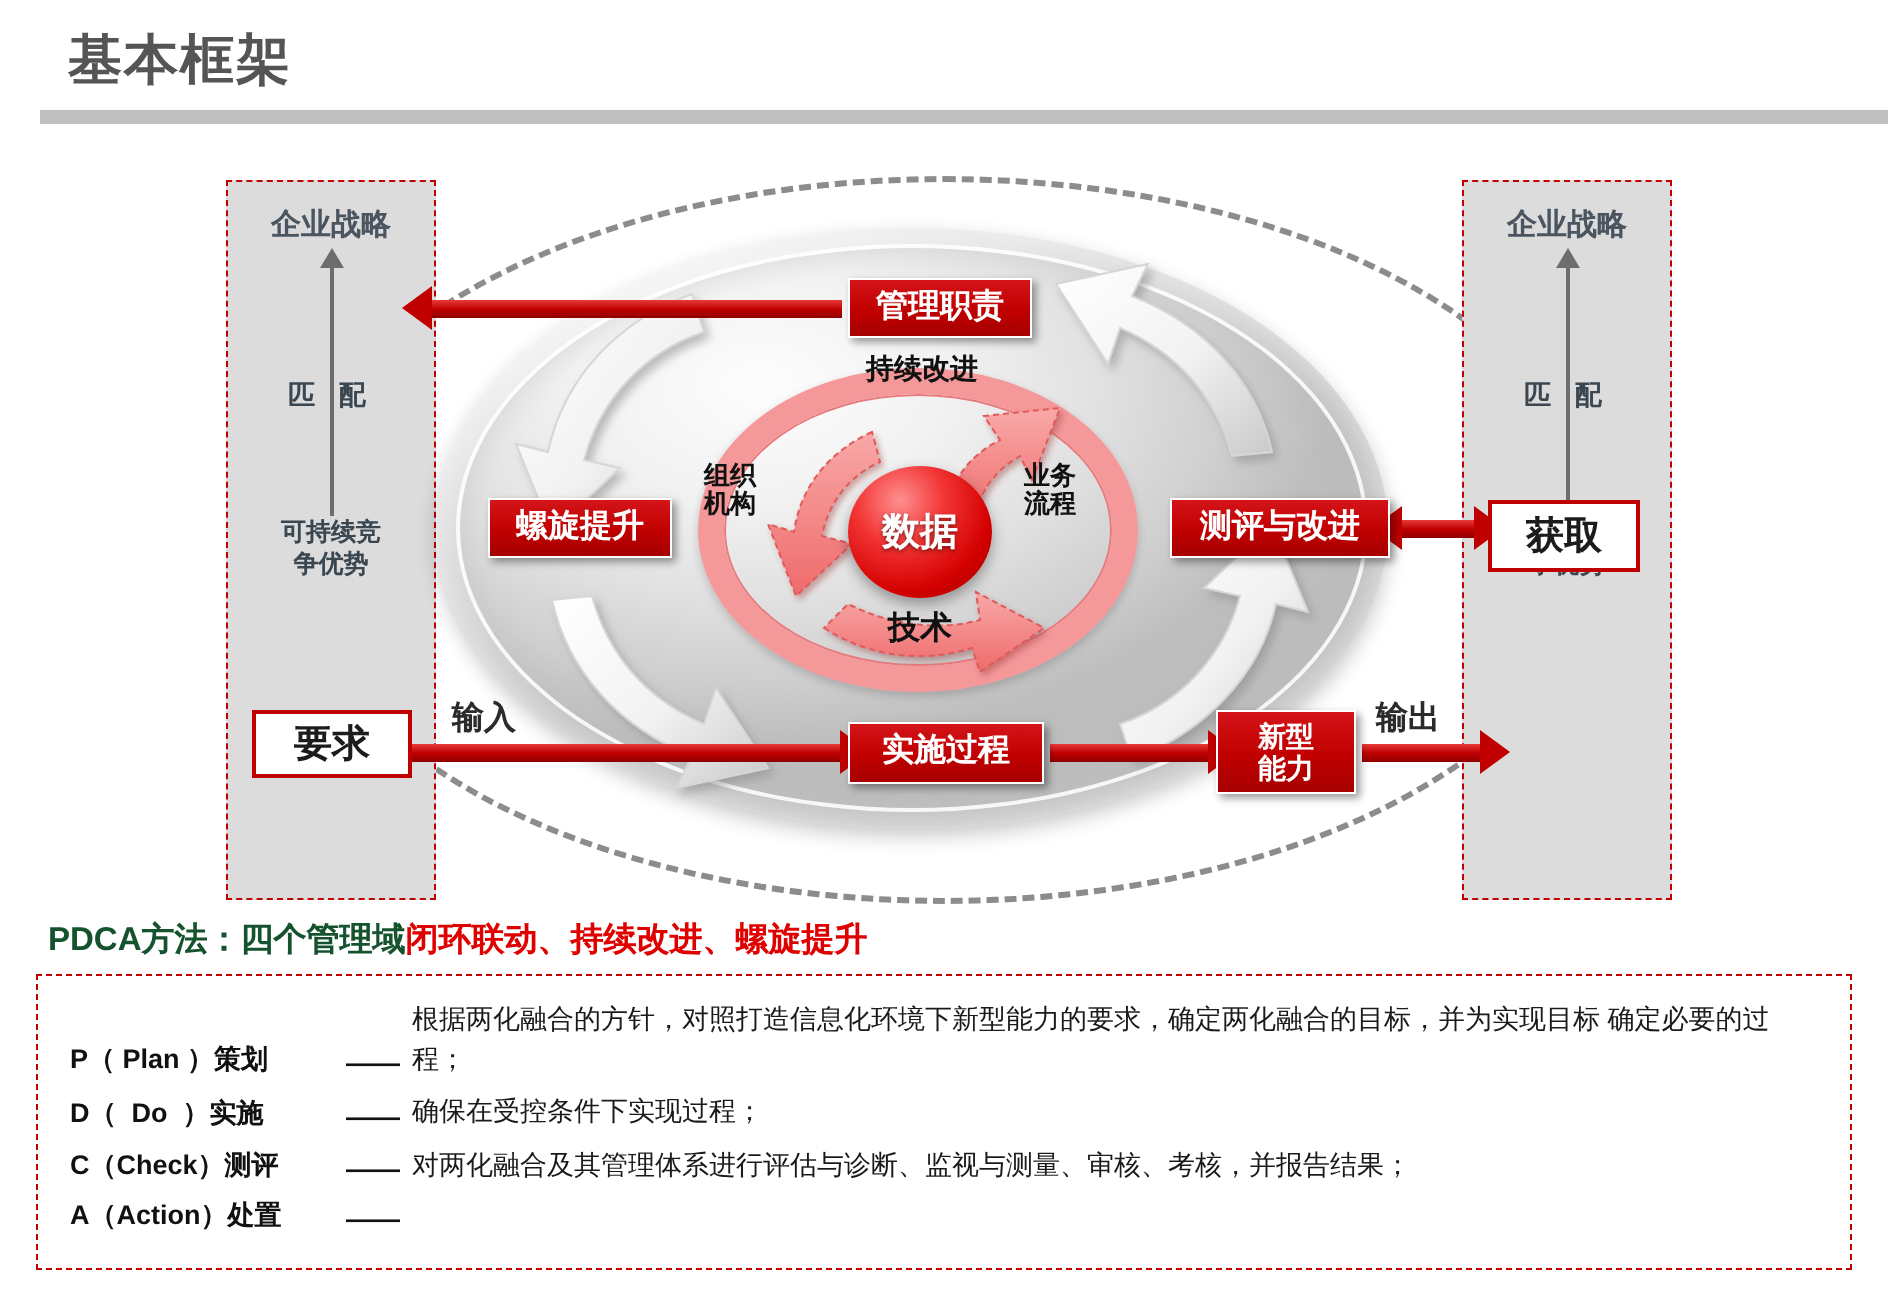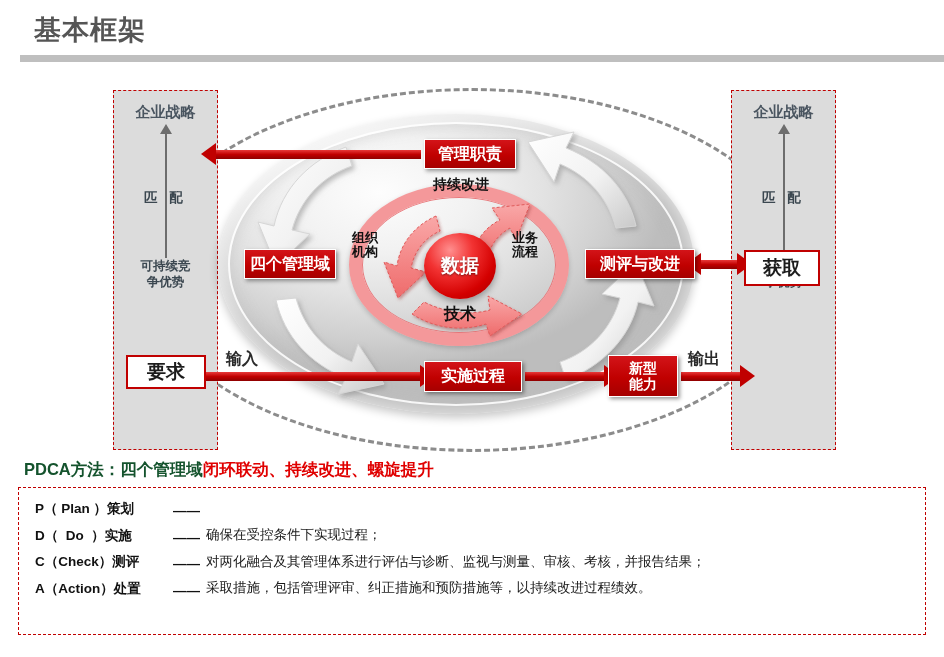--- a/index.html
+++ b/index.html
@@ -271,47 +271,47 @@
   <div id="arrow-mgmt" class="rarrow head-l"></div>
   <div id="arrow-eval" class="rarrow head-l head-r"></div>
   <div id="arrow-req" class="rarrow head-r"></div>
   <div id="arrow-impl2cap" class="rarrow head-r"></div>
   <div id="arrow-out" class="rarrow head-r"></div>
 
   <div id="label-input" class="io-label">输入</div>
   <div id="label-output" class="io-label">输出</div>
 
   <div id="box-mgmt" class="red-box">管理职责</div>
-  <div id="box-base" class="red-box">四个管理域</div>
+  <div id="box-base" class="red-box">螺旋提升</div>
   <div id="box-eval" class="red-box">测评与改进</div>
   <div id="box-impl" class="red-box">实施过程</div>
   <div id="box-newcap" class="red-box">新型<br>能力</div>
 
   <div id="box-requirement" class="outline-box">要求</div>
   <div id="box-acquire" class="outline-box">获取</div>
 
 </div>
 
 <div id="pdca-heading">
   <span class="k">PDCA方法：四个管理域</span><span class="r">闭环联动、持续改进、螺旋提升</span>
 </div>
 
 <div id="pdca-box">
   <div class="pdca-row">
     <div class="pdca-key">P（ Plan ）策划</div>
     <div class="pdca-dash">——</div>
+    <div class="pdca-desc">根据两化融合的方针，对照打造信息化环境下新型能力的要求，确定两化融合的目标，并为实现目标 确定必要的过程；</div>
   </div>
   <div class="pdca-row">
     <div class="pdca-key">D（  Do  ）实施</div>
     <div class="pdca-dash">——</div>
     <div class="pdca-desc">确保在受控条件下实现过程；</div>
   </div>
   <div class="pdca-row">
     <div class="pdca-key">C（Check）测评</div>
     <div class="pdca-dash">——</div>
     <div class="pdca-desc">对两化融合及其管理体系进行评估与诊断、监视与测量、审核、考核，并报告结果；</div>
   </div>
   <div class="pdca-row">
     <div class="pdca-key">A（Action）处置</div>
     <div class="pdca-dash">——</div>
-    <div class="pdca-desc">采取措施，包括管理评审、纠正措施和预防措施等，以持续改进过程绩效。</div>
   </div>
 </div>
 
 </body></html>

